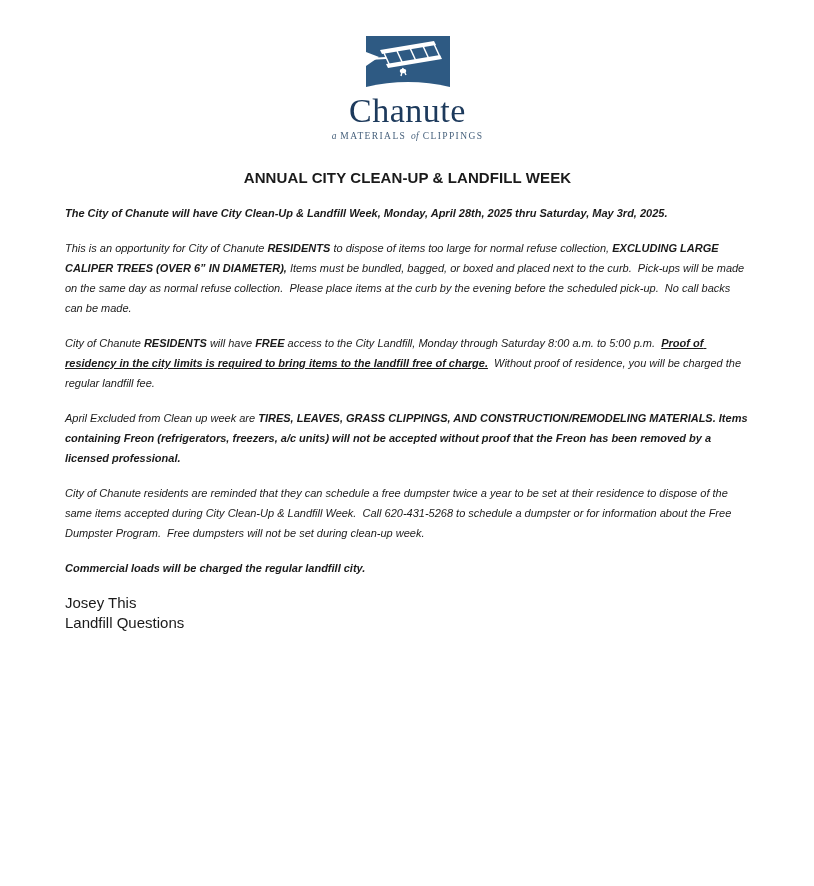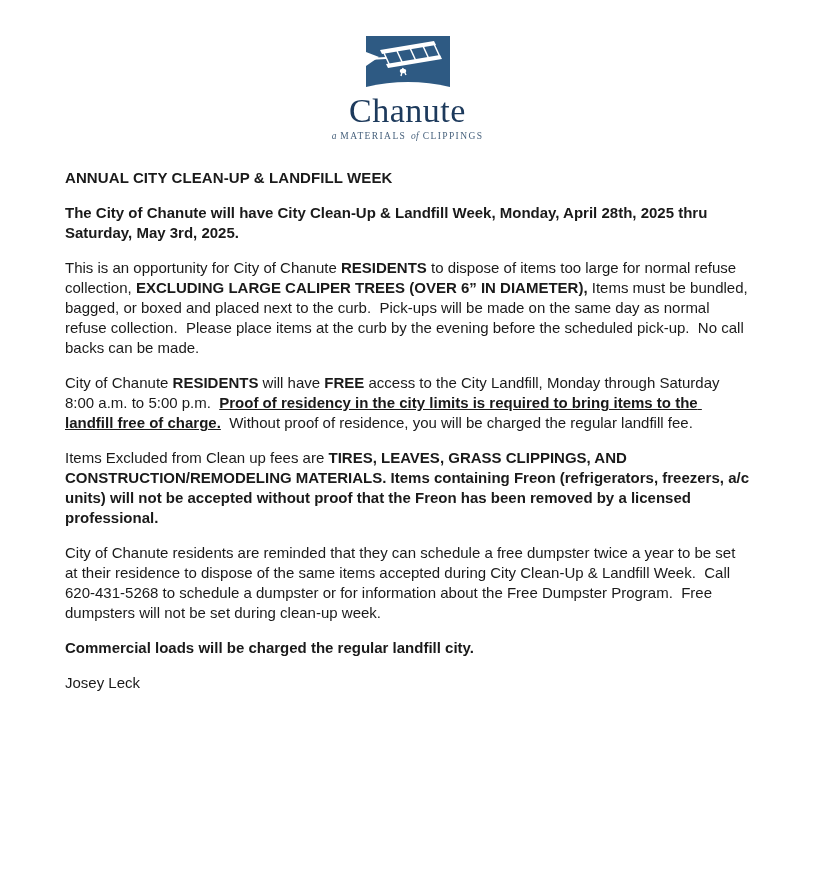--- a/index.html
+++ b/index.html
@@ -32,28 +32,30 @@
     letter-spacing: 1.4px;
     margin-top: 3px;
     word-spacing: 1px;
   }
   .tagline .i { letter-spacing: 0.3px; }
 
   
   .doc-title {
     font-size: 15px;
     font-weight: bold;
+    text-align: center;
     margin: 28px 0 17px 0;
     letter-spacing: 0.1px;
   }
   .doc-body p {
-    font-size: 15px;
+    font-size: 11px;
     line-height: 20px;
     margin: 0 0 15px 0;
     white-space: pre-wrap;
+    font-style: italic;
   }
   .b { font-weight: bold; }
   .u { text-decoration: underline; }
   .i { font-style: italic; }
 
   .signature {
     font-size: 15px;
     line-height: 20px;
     margin-top: 10px;
   }
@@ -87,23 +89,23 @@
     <div class="wordmark" style="color: rgb(29, 58, 92);">Chanute</div>
     <div class="tagline" style="color: rgb(71, 97, 124);"><span class="i">a </span><span>MATERIALS </span><span class="i">of </span><span>CLIPPINGS</span></div>
   </div>
 
   <div class="doc-title">ANNUAL CITY CLEAN-UP &amp; LANDFILL WEEK</div>
 
   <div class="doc-body">
       <p><span class="b">The City of Chanute will have City Clean-Up &amp; Landfill Week, Monday, April 28th, 2025 thru Saturday, May 3rd, 2025.</span></p>
       <p><span>This is an opportunity for City of Chanute </span><span class="b">RESIDENTS</span><span> to dispose of items too large for normal refuse collection, </span><span class="b">EXCLUDING LARGE CALIPER TREES (OVER 6” IN DIAMETER),</span><span> Items must be bundled, bagged, or boxed and placed next to the curb.  Pick-ups will be made on the same day as normal refuse collection.  Please place items at the curb by the evening before the scheduled pick-up.  No call backs can be made.</span></p>
       <p><span>City of Chanute </span><span class="b">RESIDENTS</span><span> will have </span><span class="b">FREE</span><span> access to the City Landfill, Monday through Saturday 8:00 a.m. to 5:00 p.m.  </span><span class="b u">Proof of residency in the city limits is required to bring items to the landfill free of charge.</span><span>  Without proof of residence, you will be charged the regular landfill fee.</span></p>
-      <p><span>Items Excluded from Clean up fees are </span><span class="b">TIRES, LEAVES, GRASS CLIPPINGS, AND CONSTRUCTION/REMODELING MATERIALS. Items containing Freon (refrigerators, freezers, a/c units) will not be accepted without proof that the Freon has been removed by a licensed professional.</span></p>
+      <p><span>April Excluded from Clean up week are </span><span class="b">TIRES, LEAVES, GRASS CLIPPINGS, AND CONSTRUCTION/REMODELING MATERIALS. Items containing Freon (refrigerators, freezers, a/c units) will not be accepted without proof that the Freon has been removed by a licensed professional.</span></p>
       <p><span>City of Chanute residents are reminded that they can schedule a free dumpster twice a year to be set at their residence to dispose of the same items accepted during City Clean-Up &amp; Landfill Week.  Call 620-431-5268 to schedule a dumpster or for information about the Free Dumpster Program.  Free dumpsters will not be set during clean-up week.</span></p>
       <p><span class="b">Commercial loads will be charged the regular landfill city.</span></p>
     </div>
 
   <div class="signature">
-    <div>Josey Leck</div>
+    <div>Josey This</div>
     <div>Landfill Questions</div>
   </div>
 
 </div>
 
 </body></html>

